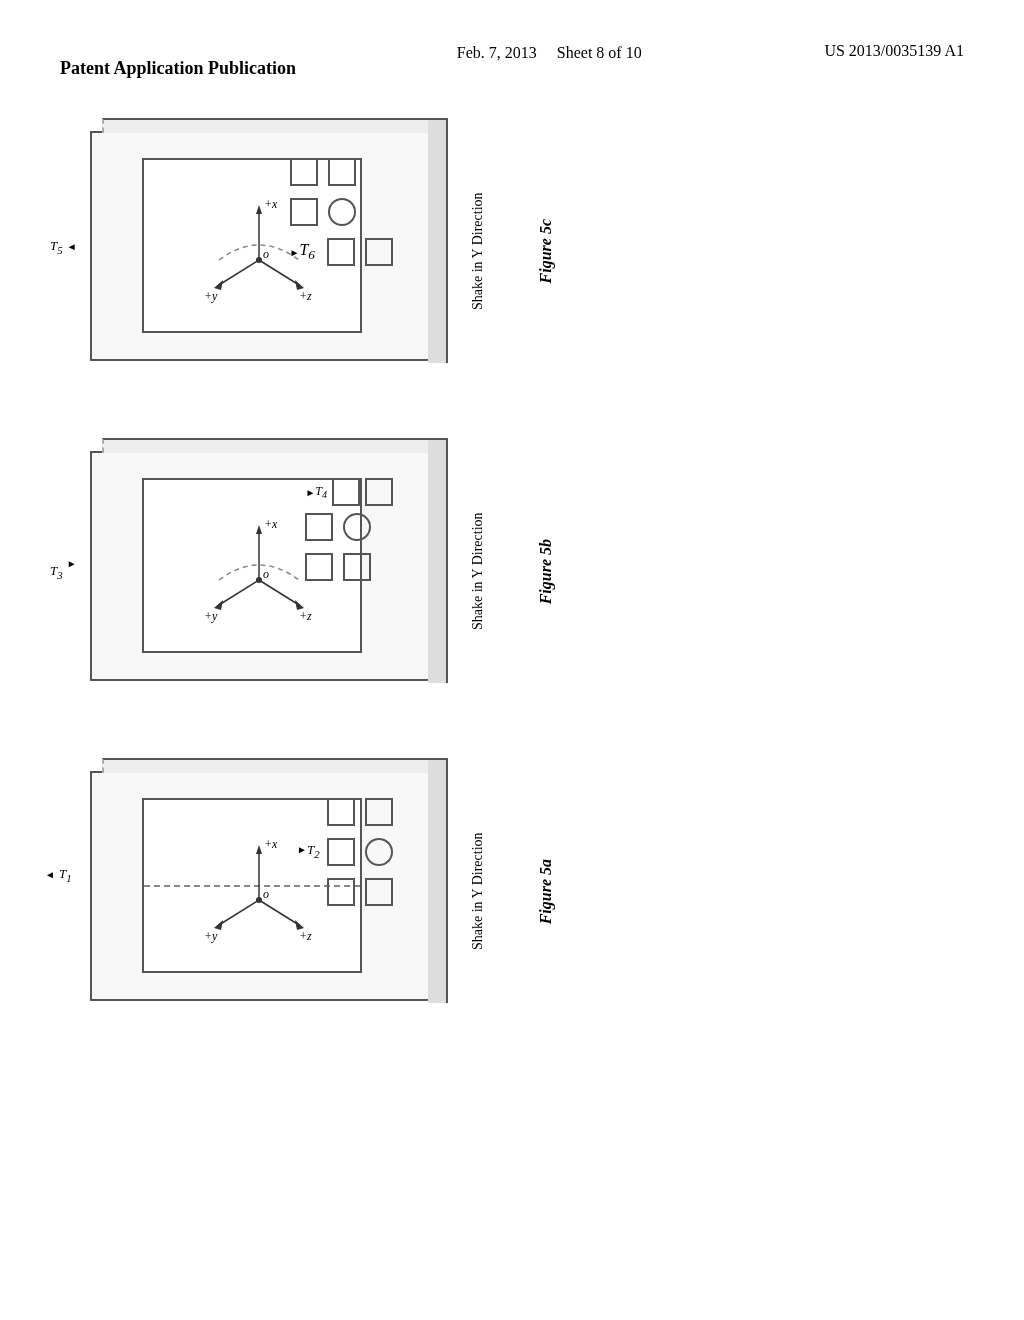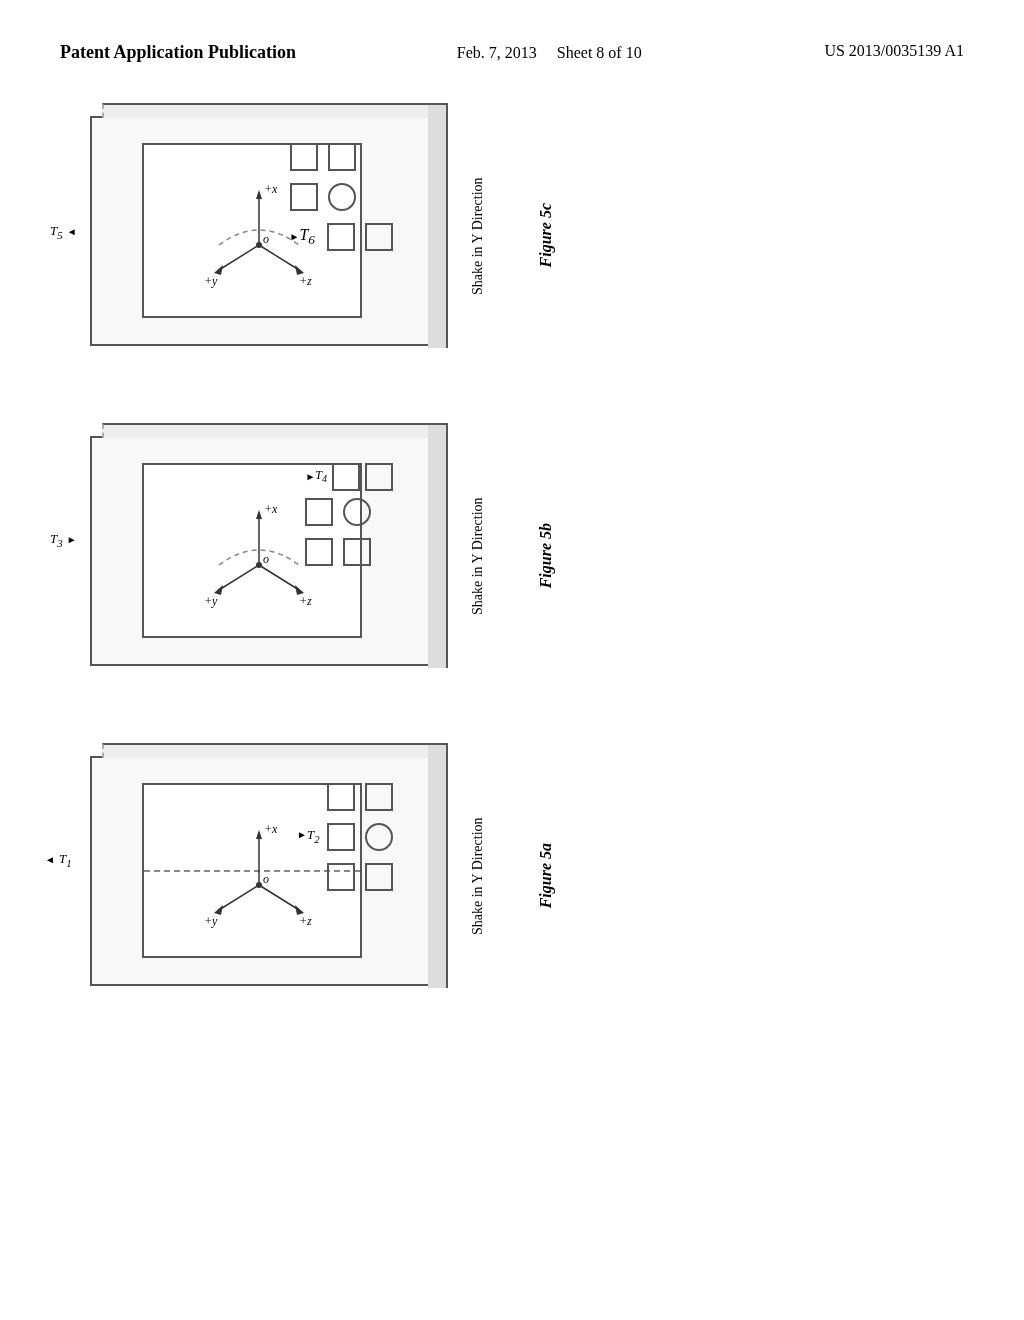--- a/index.html
+++ b/index.html
@@ -16,20 +16,21 @@
     .header {
       display: flex;
       justify-content: space-between;
       align-items: flex-start;
       padding: 40px 60px 20px 60px;
     }
     .header-left {
       font-size: 18px;
       font-weight: bold;
       line-height: 1.4;
+      margin-top: 16px;
     }
     .header-center {
       font-size: 16px;
       text-align: center;
       line-height: 1.6;
     }
     .header-right {
       font-size: 16px;
       text-align: right;
       line-height: 1.4;
@@ -238,21 +239,21 @@
       <div class="figure-label">
         <span>Figure 5c</span>
       </div>
     </div>
   </div>
 
   <div class="figure-row">
     <div class="device-container">
 
       <div class="arrow-label" style="left:-10px; top:105px;">
-        <span style="font-style:italic; font-size:13px;">T<sub>3</sub></span>
+        <span style="font-style:italic; font-size:13px;margin-top:17px;">T<sub>3</sub></span>
           <span style="font-size:10px; margin-left:2px;">►</span>
       </div>
 
       <div class="device-outer">
         <div class="device-inner">
           <svg class="axes-svg" viewBox="0 0 140 120">
             <path d="M 20,70 Q 60,40 100,70" stroke="#888" stroke-width="1.5" fill="none" stroke-dasharray="5,4"></path>
             <line x1="60" y1="70" x2="60" y2="20" stroke="#333" stroke-width="1.5"></line>
             <polygon points="60,15 57,24 63,24" fill="#333"></polygon>
             <text x="65" y="18" font-size="12" font-style="italic">+x</text>

